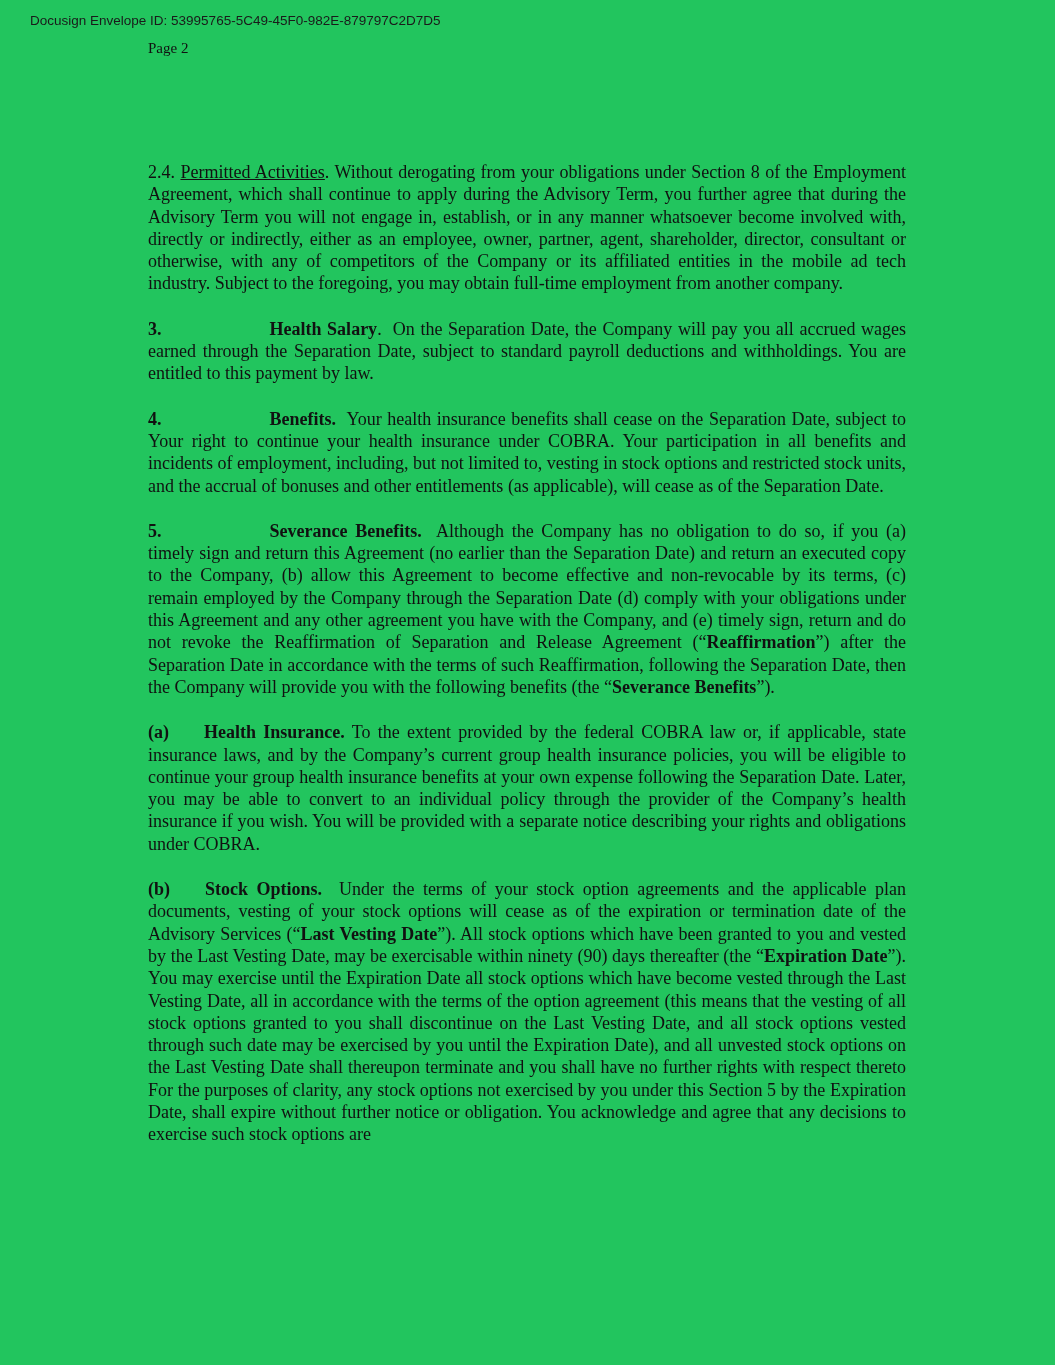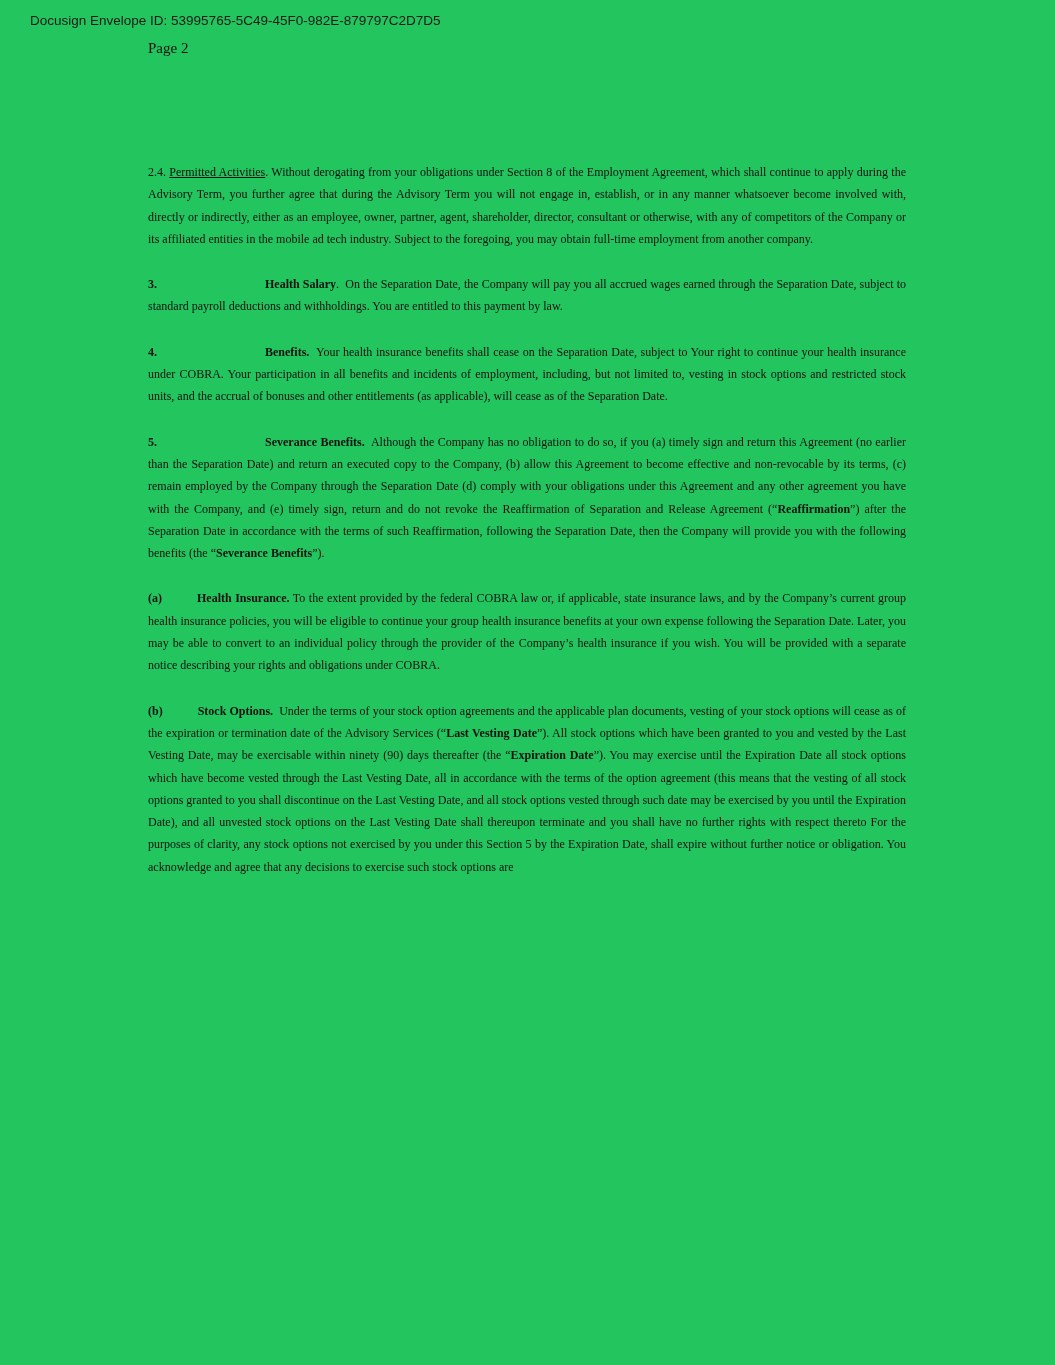--- a/index.html
+++ b/index.html
@@ -30,21 +30,21 @@
     font-family: "Liberation Serif", serif;
     font-size: 15px;
     color: #111111;
   }
   .doc-body {
     position: absolute;
     left: 148px;
     top: 161px;
     width: 758px;
     font-family: "Liberation Serif", serif;
-    font-size: 12px;
+    font-size: 18px;
     line-height: 22.3px;
     color: #111111;
     text-align: justify;
   }
   .para {
     margin: 0 0 23px 0;
     padding: 0;
   }
   .para:last-child { margin-bottom: 12px; }
   .r-normal { font-weight: normal; }

